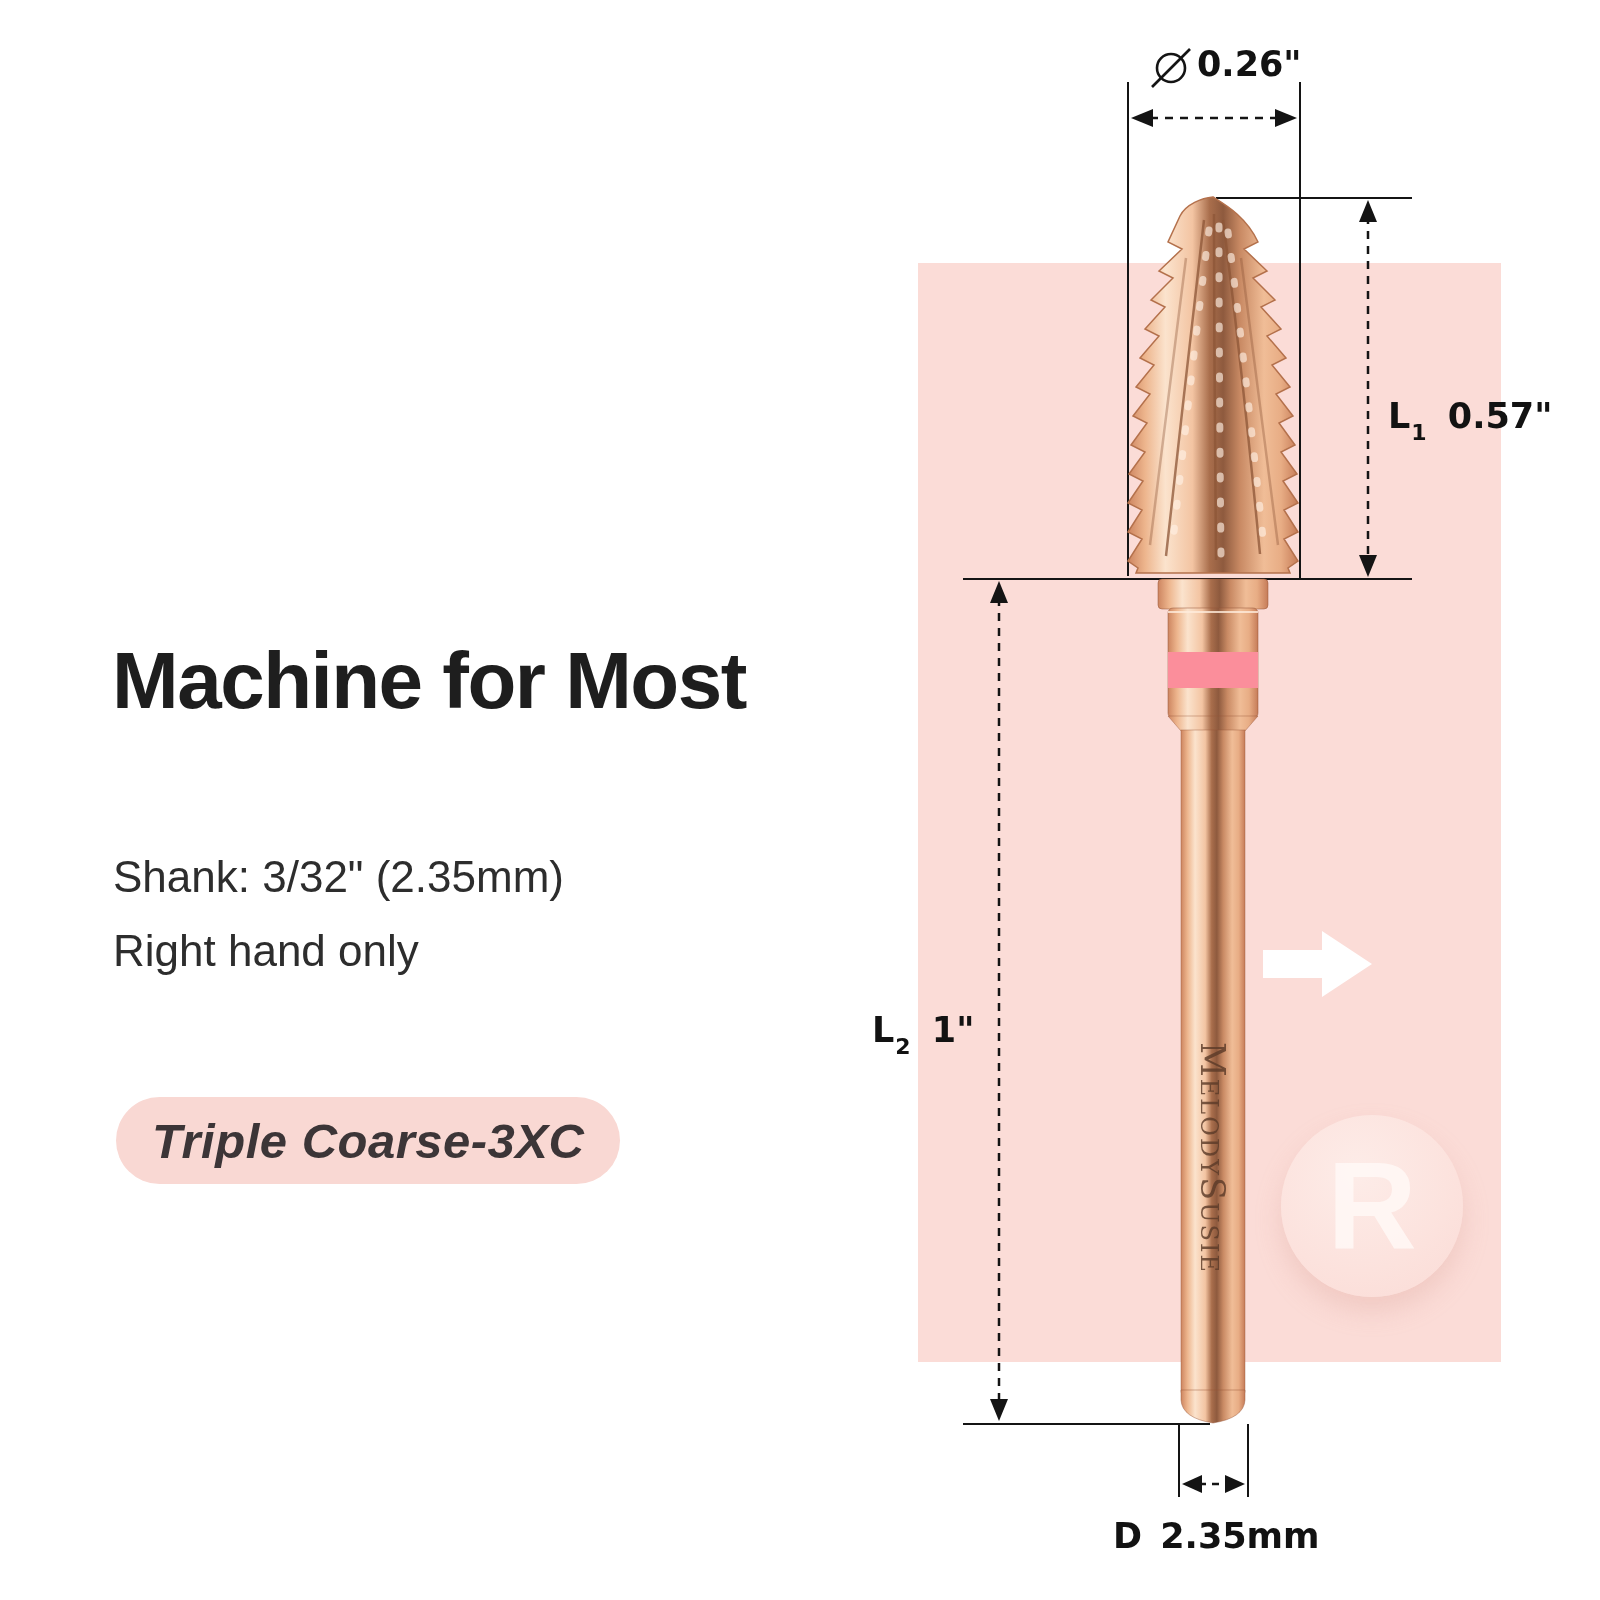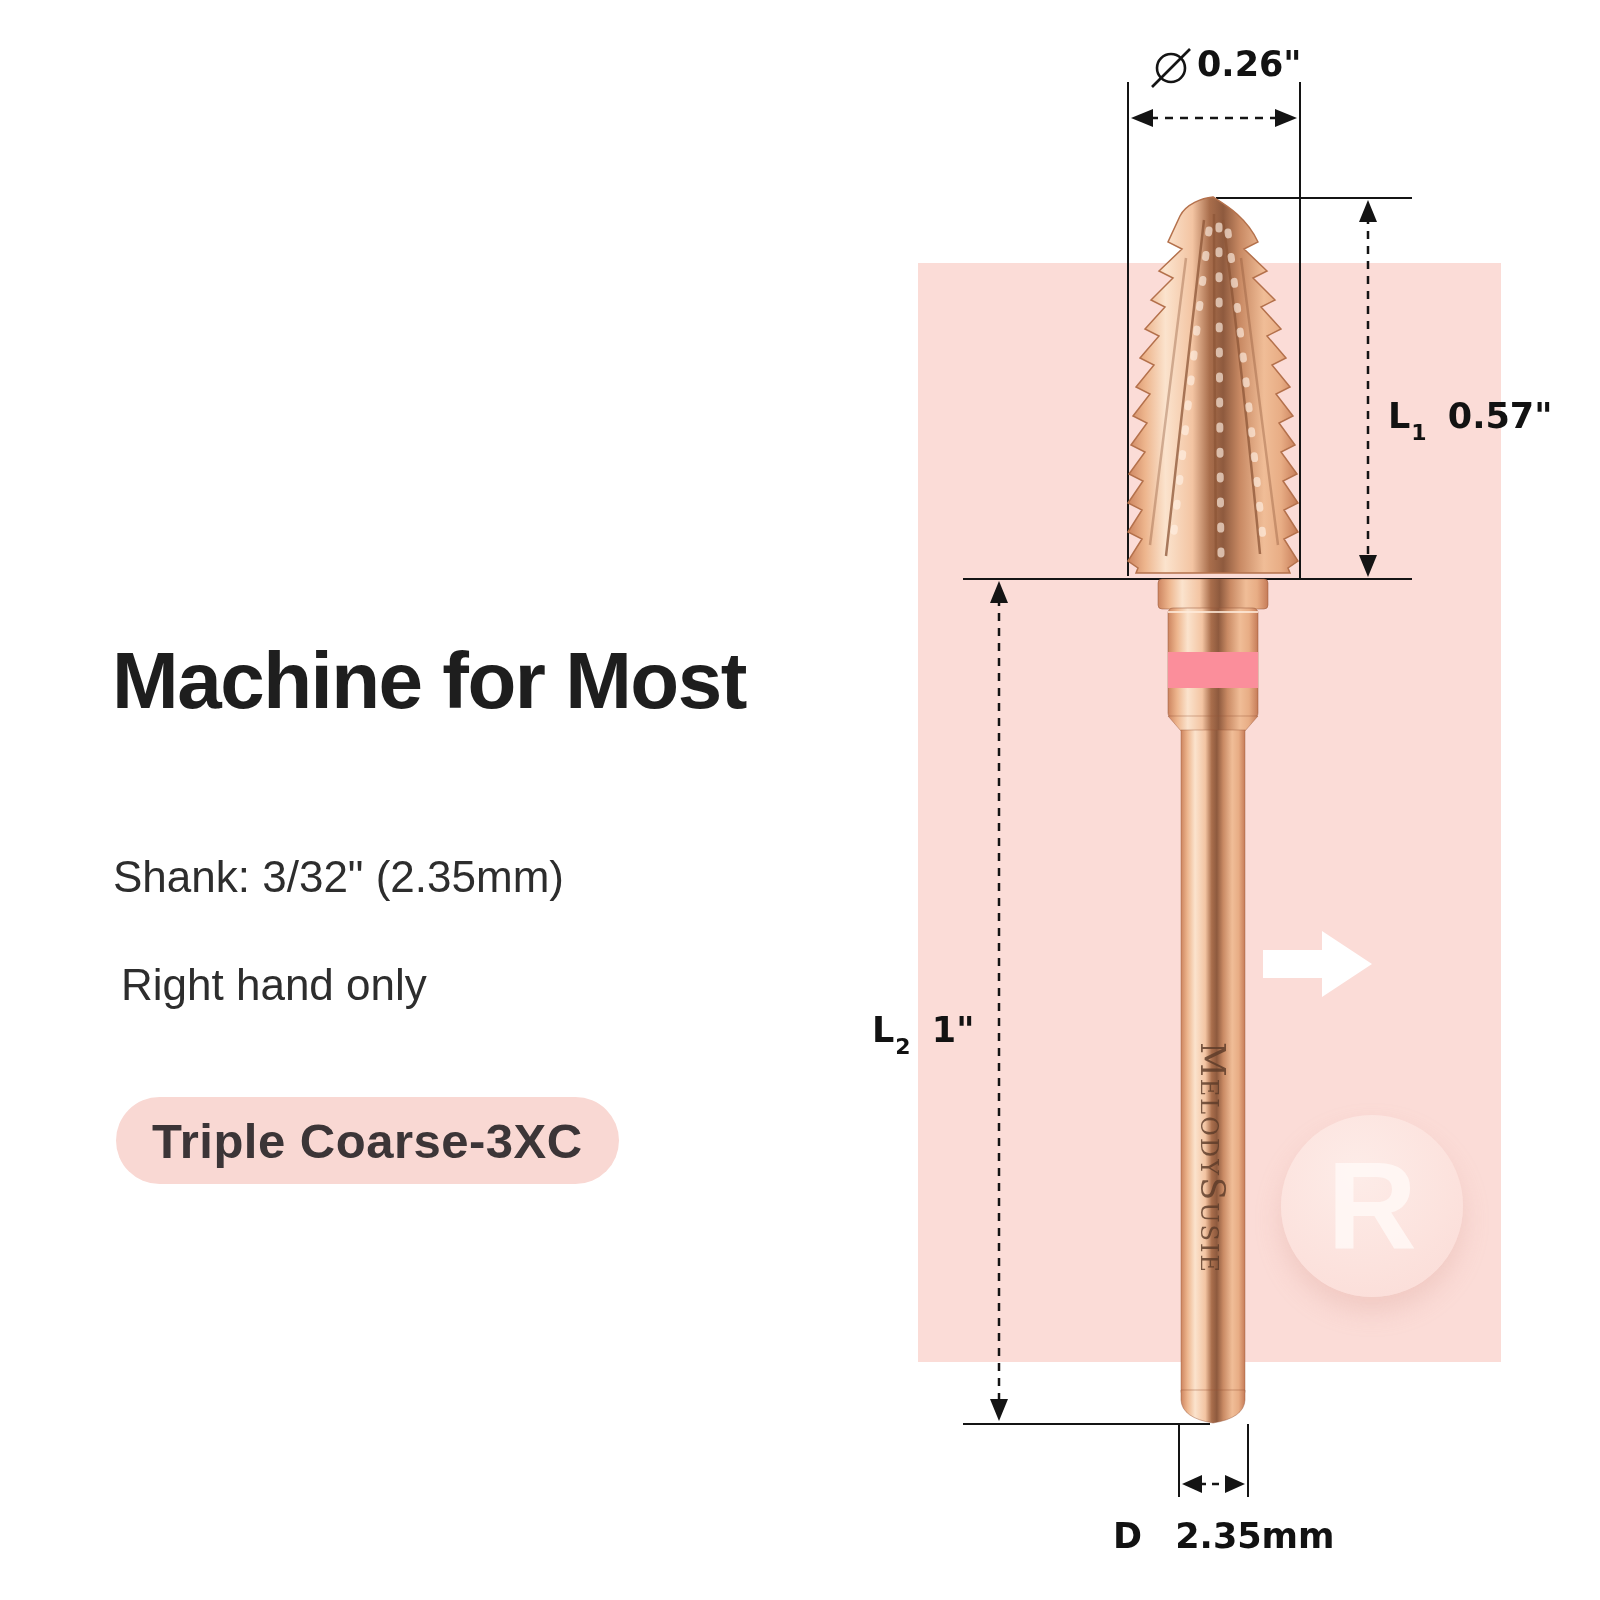--- a/index.html
+++ b/index.html
@@ -7,25 +7,25 @@
        font-family:"Liberation Sans",sans-serif;}
   .abs{position:absolute;}
 
   
   .headline{left:112px;top:634px;width:820px;
     font-size:80px;font-weight:700;letter-spacing:-1.5px;line-height:93px;
     color:#1e1e1e;}
   .spec-line{left:113px;width:600px;font-size:44px;font-weight:400;
     color:#2d2d2d;letter-spacing:0;}
   .spec-1{top:852px;}
-  .spec-2{top:960px;margin-left:8px;}
+  .spec-2{top:926px;}
   .badge{left:116px;top:1097px;height:87px;min-width:466px;
     background:#f9d8d3;border-radius:44px;display:flex;align-items:center;
     justify-content:center;padding:0 36px;box-sizing:border-box;}
-  .badge span{font-size:49px;font-weight:700;color:#3c3537;letter-spacing:0.5px;}
+  .badge span{font-size:49px;font-weight:700;color:#3c3537;letter-spacing:0.5px;font-style:italic;}
 
   
   .panel{left:918px;top:263px;width:583px;height:1099px;background:#fbdcd7;}
   .watermark{left:1281px;top:1115px;width:182px;height:182px;border-radius:50%;
     background:radial-gradient(circle at 42% 32%, #fdece8 0%, #fce2dd 60%, #fadbd6 100%);
     box-shadow:0 14px 26px rgba(216,153,143,0.28);
     display:flex;align-items:center;justify-content:center;}
   .watermark span{font-size:124px;font-weight:700;color:rgba(255,249,247,0.82);
     line-height:1;}
 
@@ -168,14 +168,14 @@
   <span class="val">0.57"</span>
 </div>
 
 <div class="abs dim l2-label">
   <span>L</span><sub>2</sub>
   <span class="val">1"</span>
 </div>
 
 <div class="abs dim d-label">
   <span>D</span>
-  <span class="val" style="margin-left:21px">2.35mm</span>
+  <span class="val" style="margin-left:6px">2.35mm</span>
 </div>
 
 </body></html>

